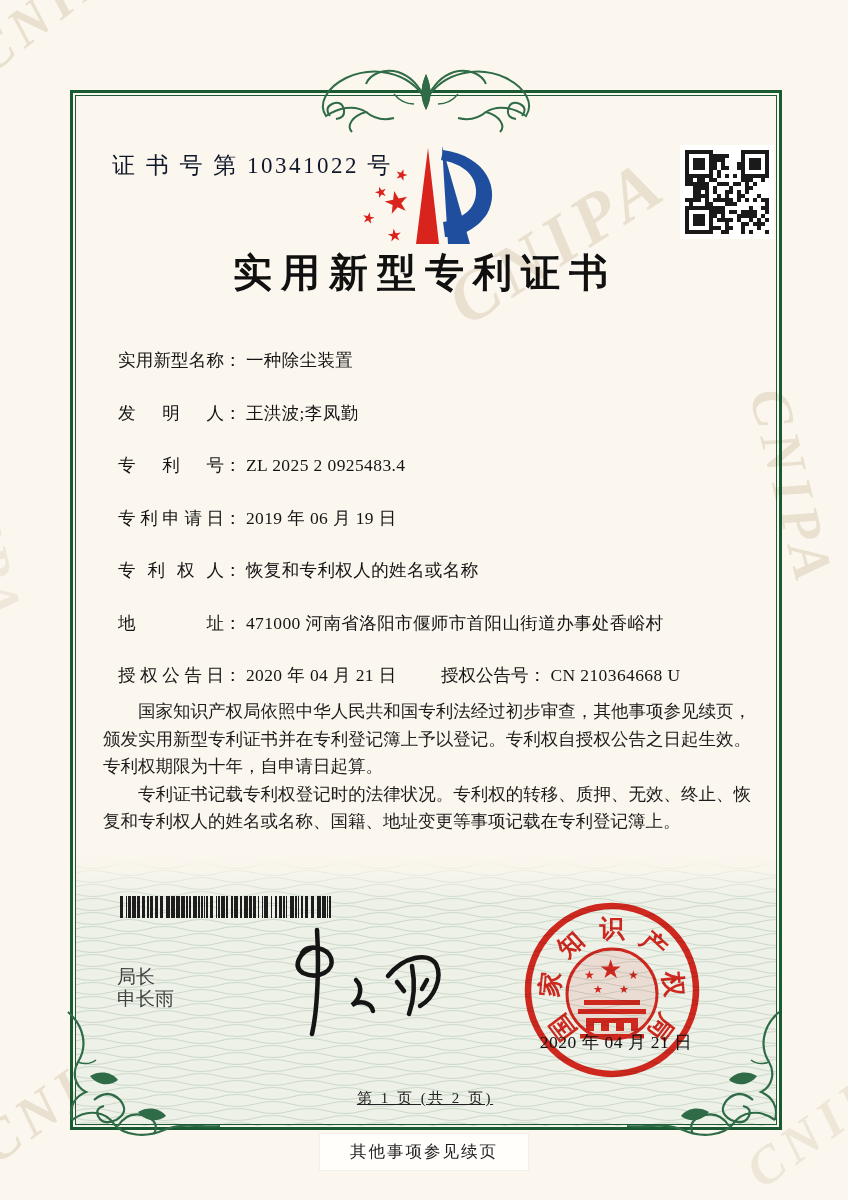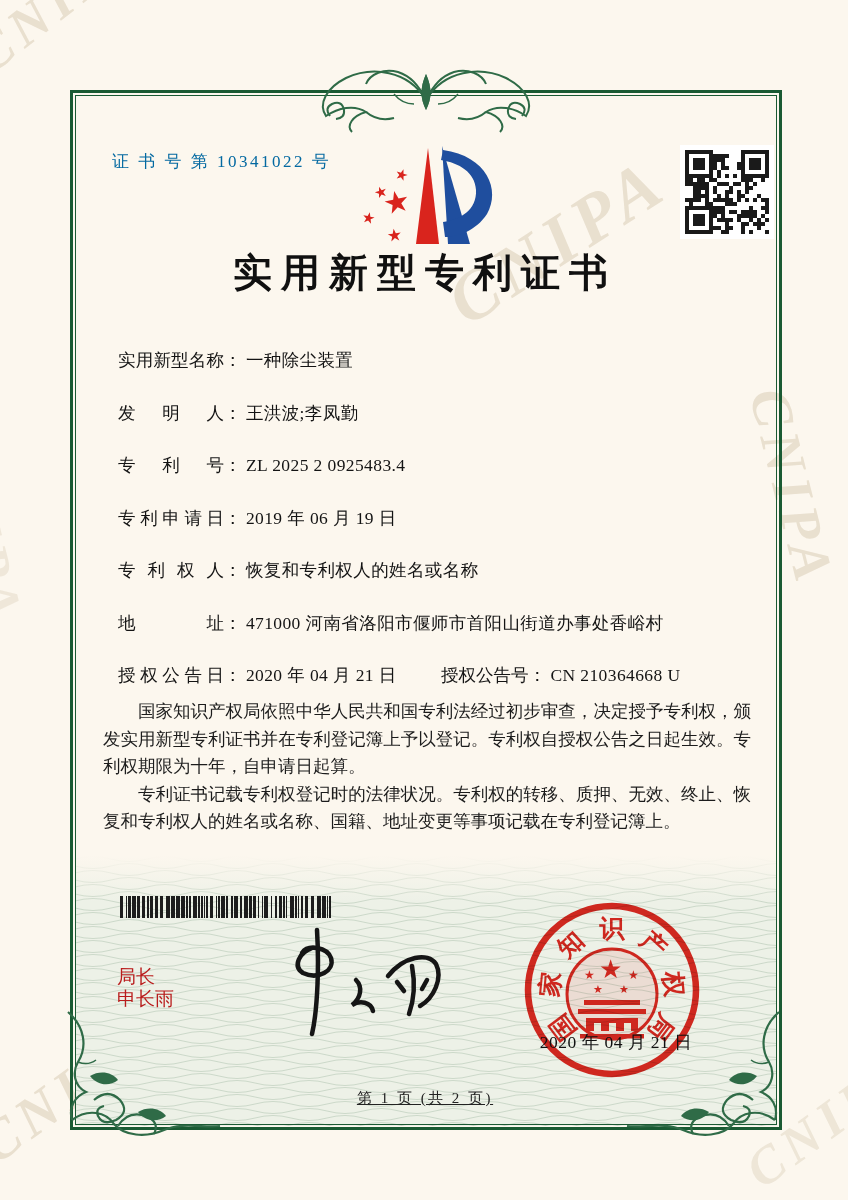--- a/index.html
+++ b/index.html
@@ -24,42 +24,42 @@
   
   .frame{position:absolute;left:70px;top:90px;width:706px;height:1034px;border:3px solid #1a5a33;
          z-index:3;pointer-events:none;}
   .frame .inner{position:absolute;inset:2px;border:1px solid #1a5a33;}
   .orn{position:absolute;z-index:4;pointer-events:none;}
   .orn-top{left:300px;top:54px;}
   .orn-bl{left:54px;top:1008px;}
   .orn-br{left:618px;top:1008px;transform:scaleX(-1);}
 
   
-  .certno{position:absolute;left:112px;top:150px;z-index:2;font-size:17px;letter-spacing:2.5px;color:#0369a1;}
+  .certno{position:absolute;left:112px;top:150px;z-index:2;font-size:23px;letter-spacing:2.5px;color:#0f172a;}
   .logo{position:absolute;left:345px;top:130px;z-index:2;}
   .qr{position:absolute;left:680px;top:145px;z-index:2;background:#fff;padding:5px;line-height:0;}
   .title{position:absolute;left:72px;top:246px;width:706px;z-index:2;text-align:center;
          font-size:39px;font-weight:700;letter-spacing:9px;color:#101010;}
 
   
   .fields{position:absolute;left:118px;top:351px;width:630px;z-index:2;}
   .frow{margin-bottom:33.5px;font-size:17.5px;line-height:19px;color:#141414;white-space:nowrap;}
   .flabel{display:inline-block;width:106px;text-align:justify;text-align-last:justify;vertical-align:top;}
   .fcolon{display:inline-block;vertical-align:top;}
   .fvalue{display:inline-block;vertical-align:top;letter-spacing:.4px;}
   .fsecond{display:inline-block;margin-left:40px;}
 
   
   .paras{position:absolute;left:103px;top:698px;width:648px;z-index:2;font-size:17.5px;
          line-height:27.5px;text-align:justify;color:#1c1c1c;}
   .paras p{margin:0;text-indent:2em;}
 
   
   .barcode{position:absolute;left:120px;top:896px;z-index:2;line-height:0;}
-  .signer{position:absolute;left:117px;top:966px;z-index:2;font-size:19px;color:#b91c1c;
+  .signer{position:absolute;left:117px;top:966px;z-index:2;font-size:19px;color:#404040;
           font-family:"Liberation Sans","DejaVu Sans",sans-serif;}
   .signer div{line-height:22px;}
   .signer .name{}
   .sig{position:absolute;left:246px;top:922px;z-index:2;}
   .seal{position:absolute;left:520px;top:898px;z-index:2;mix-blend-mode:multiply;opacity:.96;line-height:0;}
   .seal-date{position:absolute;left:518px;top:1030px;width:196px;z-index:3;text-align:center;
              font-size:17.5px;color:#111;white-space:nowrap;letter-spacing:.5px;}
   .pagefoot{position:absolute;left:72px;top:1089px;width:706px;z-index:2;text-align:center;
             font-size:15px;letter-spacing:2.5px;color:#222;text-decoration:underline;}
   .note{position:absolute;left:50%;top:1134px;transform:translateX(-50%);z-index:2;background:#fffefb;
@@ -450,21 +450,21 @@
       <span class="flabel">授权公告日</span><span class="fcolon">：</span>
       <span class="fvalue">2020 年 04 月 21 日</span>
       <span class="fsecond">
         <span>授权公告号</span><span>：</span>
         <span class="fvalue">CN 210364668 U</span>
       </span>
     </div>
   </div>
 
   <div class="paras">
-    <p>国家知识产权局依照中华人民共和国专利法经过初步审查，决定授予专利权，颁发实用新型专利证书并在专利登记簿上予以登记。专利权自授权公告之日起生效。专利权期限为十年，自申请日起算。</p>
+    <p>国家知识产权局依照中华人民共和国专利法经过初步审查，其他事项参见续页，颁发实用新型专利证书并在专利登记簿上予以登记。专利权自授权公告之日起生效。专利权期限为十年，自申请日起算。</p>
     <p>专利证书记载专利权登记时的法律状况。专利权的转移、质押、无效、终止、恢复和专利权人的姓名或名称、国籍、地址变更等事项记载在专利登记簿上。</p>
   </div>
 
   <div class="barcode">
     <svg id="bc-svg" width="216" height="22" viewBox="0 0 216 22" fill="#1d1d1d">
         <rect x="0" y="0" width="3" height="22"></rect>
         <rect x="6" y="0" width="1" height="22"></rect>
         <rect x="8" y="0" width="3" height="22"></rect>
         <rect x="12" y="0" width="4" height="22"></rect>
         <rect x="17" y="0" width="3" height="22"></rect>
@@ -560,14 +560,15 @@
           <rect x="74" y="125" width="7" height="8"></rect>
           <rect x="89" y="125" width="7" height="8"></rect>
           <rect x="104" y="125" width="7" height="8"></rect>
         </g>
       </g>
     </svg>
   </div>
   <div class="seal-date">2020 年 04 月 21 日</div>
 
   <div class="pagefoot">第 1 页 (共 2 页)</div>
+  <div class="note">其他事项参见续页</div>
 
 </div>
 
 </body></html>

